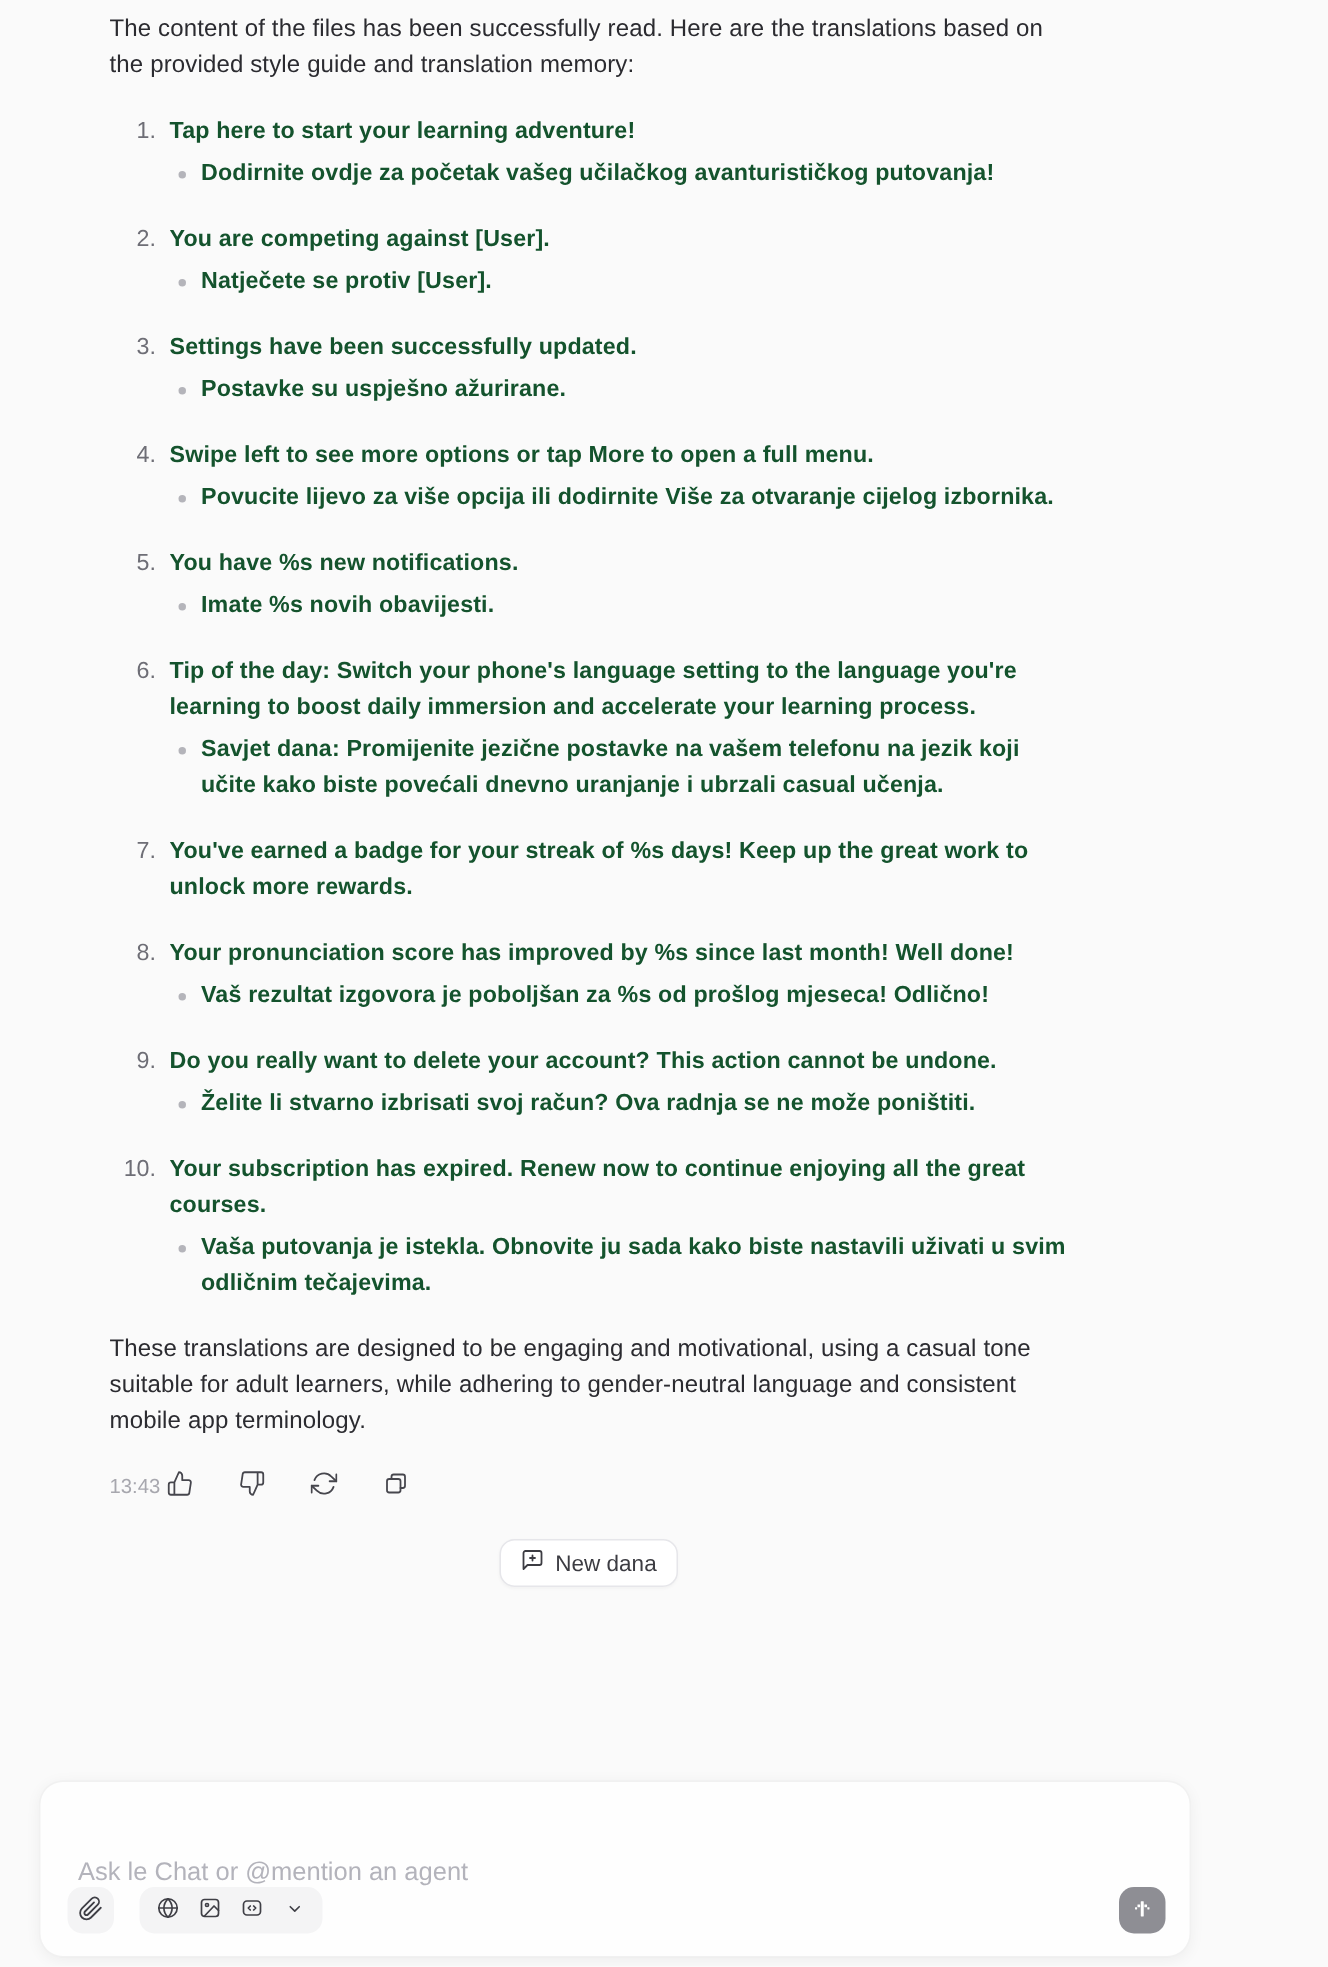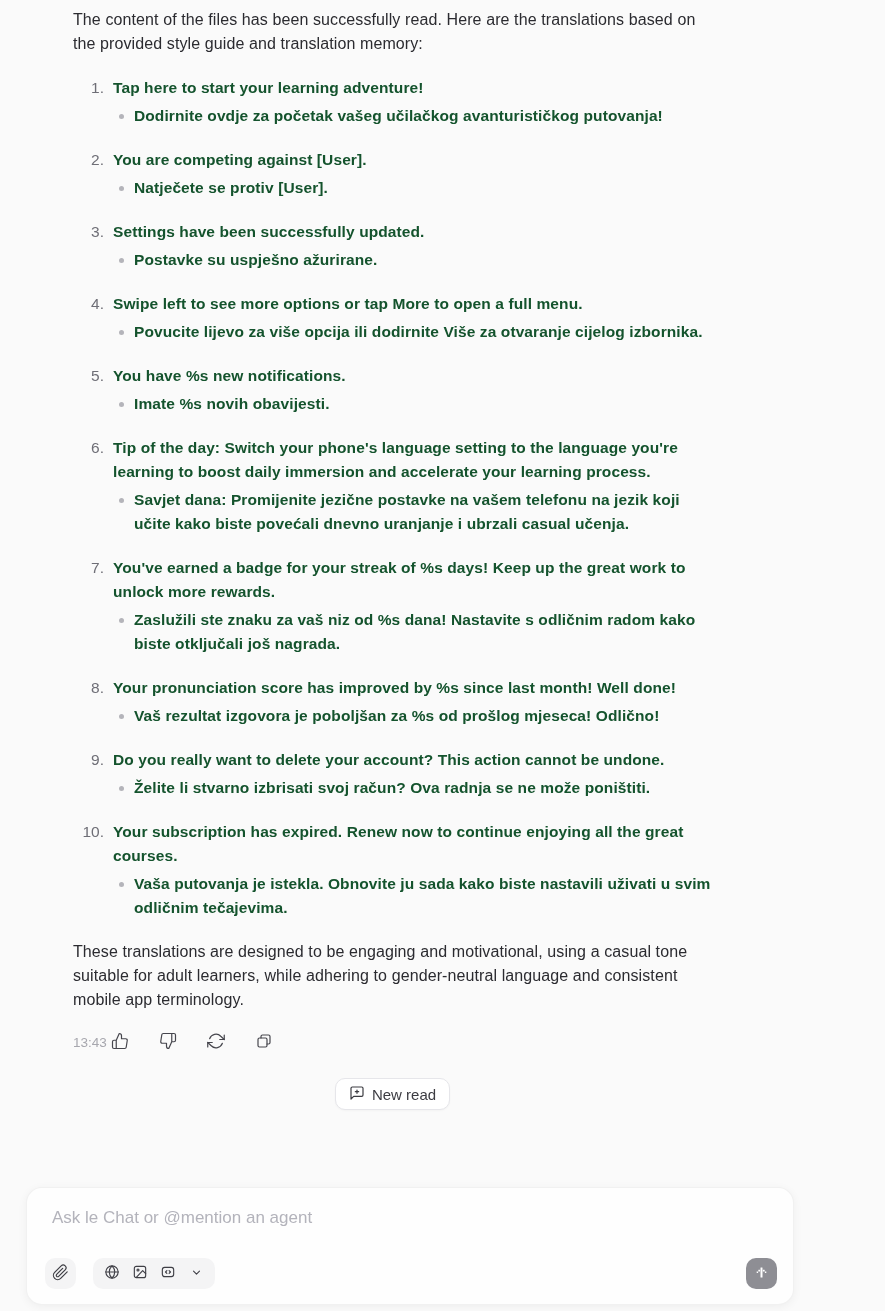--- a/index.html
+++ b/index.html
@@ -66,21 +66,21 @@
   .newchat-btn svg { width:16px; height:16px; color:#3c3c42; }
 
   .composer {
     position:absolute; left:26px; top:1187px;
     width:768px; height:118px;
     background:#fefefe;
     border:1px solid rgba(0,0,0,.05);
     border-radius:16px;
     box-shadow:0 2px 10px rgba(0,0,0,.05);
     padding:14px 16px 15px 18px;
-    display:flex; flex-direction:column; justify-content:space-between;
+    display:flex; flex-direction:column; justify-content:flex-end;
   }
   .prompt-input {
     width:100%; border:none; outline:none; background:transparent;
     font-family:inherit; font-size:17px; color:#1f1f23;
     padding:6px 0 0 7px;
   }
   .prompt-input::placeholder { color:#b3b3bb; }
   .composer-toolbar {
     display:flex; align-items:center;
   }
@@ -179,24 +179,20 @@
       <span class="bullet-dot"></span>
       <span class="item-text">Savjet dana: Promijenite jezične postavke na vašem telefonu na jezik koji učite kako biste povećali dnevno uranjanje i ubrzali casual učenja.</span>
     </div>
   </li>
 
   <li class="item">
     <div class="item-head">
       <span class="item-num">7.</span>
       <span class="item-text">You've earned a badge for your streak of %s days! Keep up the great work to unlock more rewards.</span>
     </div>
-    <div class="item-sub">
-      <span class="bullet-dot"></span>
-      <span class="item-text">Zaslužili ste znaku za vaš niz od %s dana! Nastavite s odličnim radom kako biste otključali još nagrada.</span>
-    </div>
   </li>
 
   <li class="item">
     <div class="item-head">
       <span class="item-num">8.</span>
       <span class="item-text">Your pronunciation score has improved by %s since last month! Well done!</span>
     </div>
     <div class="item-sub">
       <span class="bullet-dot"></span>
       <span class="item-text">Vaš rezultat izgovora je poboljšan za %s od prošlog mjeseca! Odlično!</span>
@@ -256,21 +252,21 @@
         </button>
       </div>
     </div>
 
     <div class="newchat-row">
       <button class="newchat-btn">
         <span><svg viewBox="0 0 24 24" fill="none" stroke="currentColor" stroke-width="1.8" stroke-linecap="round" stroke-linejoin="round">
               <path d="M21 15a2 2 0 0 1-2 2H7l-4 4V5a2 2 0 0 1 2-2h14a2 2 0 0 1 2 2z"></path>
               <path d="M12 7.5v5M9.5 10h5"></path>
             </svg></span>
-        <span>New read</span>
+        <span>New dana</span>
       </button>
     </div>
   </div>
 
   <div class="composer">
     <input class="prompt-input" type="text" placeholder="Ask le Chat or @mention an agent" style="">
     <div class="composer-toolbar">
       <button class="tool-sq">
         <span><svg viewBox="0 0 24 24" fill="none" stroke="currentColor" stroke-width="1.7" stroke-linecap="round" stroke-linejoin="round">
               <path d="M21.44 11.05l-9.19 9.19a6 6 0 0 1-8.49-8.49l9.19-9.19a4 4 0 0 1 5.66 5.66l-9.2 9.19a2 2 0 0 1-2.83-2.83l8.49-8.48"></path>

